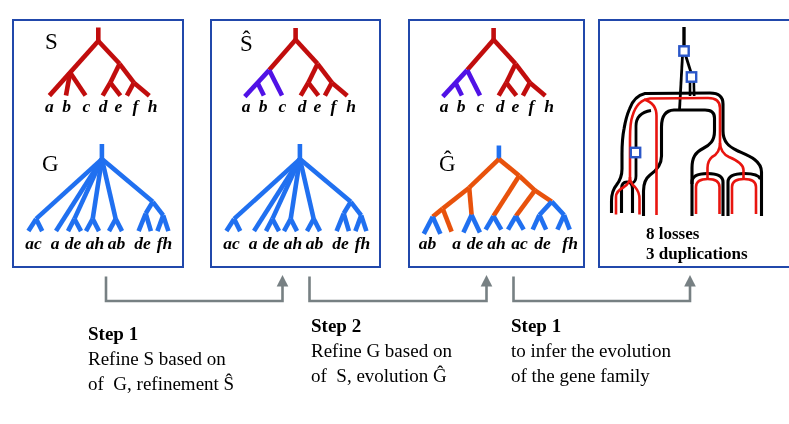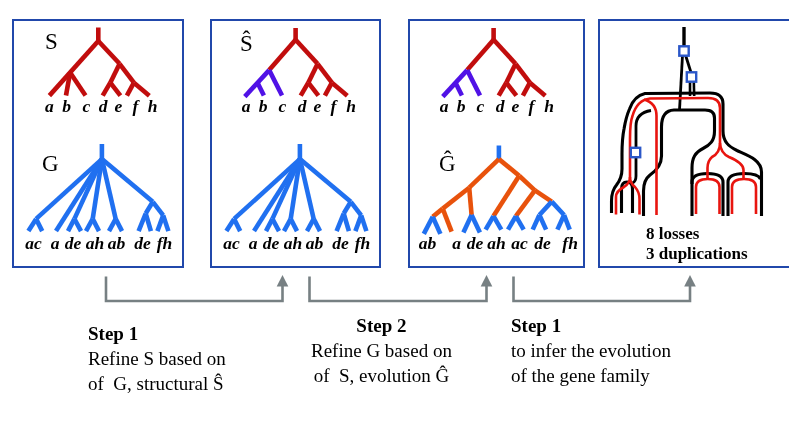--- a/index.html
+++ b/index.html
@@ -13,21 +13,21 @@
   .panel svg{position:absolute;left:-2.5px;top:-2.5px;overflow:visible;}
   svg text.leaf{font-family:"Liberation Serif",serif;font-style:italic;font-weight:bold;
                 font-size:17.5px;text-anchor:middle;fill:#000000;}
   svg text.cap{font-family:"Liberation Serif",serif;font-size:23px;fill:#000000;text-anchor:start;}
   svg text.note{font-family:"Liberation Serif",serif;font-weight:bold;font-size:17px;fill:#000000;text-anchor:start;}
   #arrow-layer{position:absolute;left:0;top:0;width:789px;height:424px;pointer-events:none;}
   .step{position:absolute;font-size:19px;line-height:24.8px;color:#000000;}
   .step div{white-space:pre;}
   .step .step-title{font-weight:bold;}
   #step-1{left:88px;top:314px;margin-top:8px;}
-  #step-2{left:311px;top:314px;text-align:center;}
+  #step-2{left:311px;top:314px;}
   #step-3{left:511px;top:314px;}
 </style>
 </head>
 <body>
 
 <div id="figure">
 
   <div class="panel" id="panel-1">
     <svg width="172" height="249" viewBox="0 0 172 249">
         <line x1="86.3" y1="8.5" x2="86.3" y2="23" stroke="#c10d0d" stroke-width="4.6"></line>
@@ -236,21 +236,21 @@
       <polygon points="282.5,275 276.7,286.5 288.3,286.5" fill="#778083" stroke="none"></polygon>
       <polyline points="309.5,276.5 309.5,301 486.5,301 486.5,284" fill="none" stroke="#778083" stroke-width="2.6"></polyline>
       <polygon points="486.5,275 480.7,286.5 492.3,286.5" fill="#778083" stroke="none"></polygon>
       <polyline points="513.5,276.5 513.5,301 690,301 690,284" fill="none" stroke="#778083" stroke-width="2.6"></polyline>
       <polygon points="690,275 684.2,286.5 695.8,286.5" fill="#778083" stroke="none"></polygon>
     </svg>
 
   <div class="step" id="step-1">
     <div class="step-title">Step 1</div>
     <div class="step-line">Refine S based on</div>
-    <div class="step-line">of  G, structural Ŝ</div>
+    <div class="step-line">of  G, refinement Ŝ</div>
   </div>
   <div class="step" id="step-2">
     <div class="step-title">Step 2</div>
     <div class="step-line">Refine G based on</div>
     <div class="step-line">of  S, evolution Ĝ</div>
   </div>
   <div class="step" id="step-3">
     <div class="step-title">Step 1</div>
     <div class="step-line">to infer the evolution</div>
     <div class="step-line">of the gene family</div>

